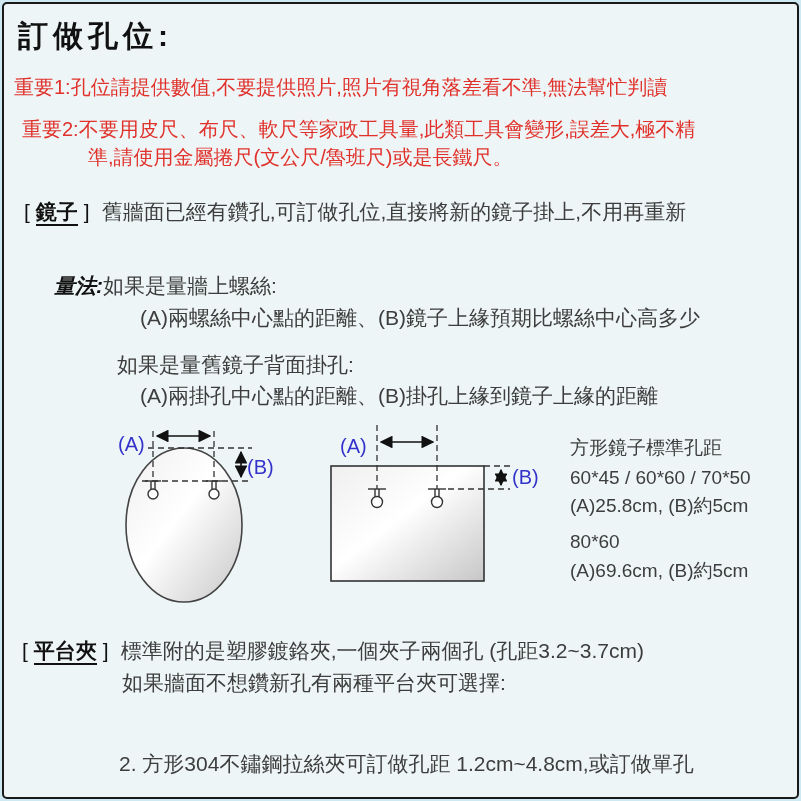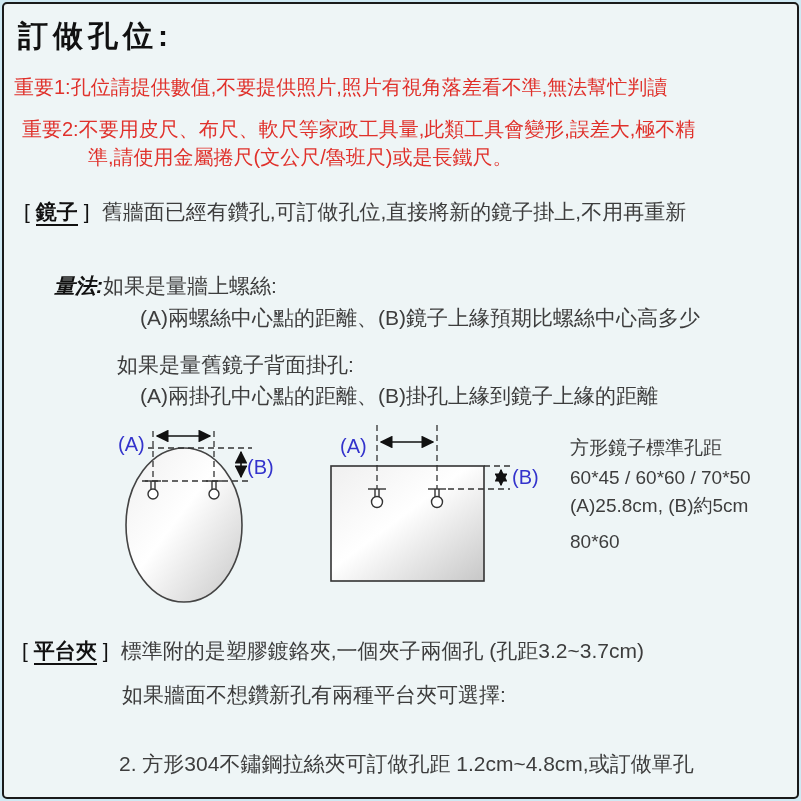--- a/index.html
+++ b/index.html
@@ -116,20 +116,21 @@
       </g>
       <text x="236" y="34" fill="#3333cc" stroke="none" font-size="20">(A)</text>
       <text x="408" y="65" fill="#3333cc" stroke="none" font-size="20">(B)</text>
     </g>
   </svg>
 
   <div class="abs specs-line" style="left:566px;top:431px;">方形鏡子標準孔距</div>
   <div class="abs specs-line" style="left:566px;top:463px;">60*45 / 60*60 / 70*50</div>
   <div class="abs specs-line" style="left:566px;top:489px;">(A)25.8cm, (B)約5cm</div>
   <div class="abs specs-line" style="left:566px;top:527px;">80*60</div>
+  <div class="abs specs-line" style="left:566px;top:554px;">(A)69.6cm, (B)約5cm</div>
 
   <div class="abs body-text" style="left:18px;top:632px;">
     <span class="bracket bracket-open">[</span><span class="section-label">平台夾</span><span class="bracket bracket-close">]</span><span>標準附的是塑膠鍍鉻夾,一個夾子兩個孔 (孔距3.2~3.7cm)</span>
   </div>
-  <div class="abs body-text" style="left:118px;top:664px;margin-top:12px;">如果牆面不想鑽新孔有兩種平台夾可選擇:</div>
+  <div class="abs body-text" style="left:118px;top:664px;">如果牆面不想鑽新孔有兩種平台夾可選擇:</div>
   <div class="abs body-text" style="left:115px;top:745px;">2. 方形304不鏽鋼拉絲夾可訂做孔距 1.2cm~4.8cm,或訂做單孔</div>
 
 </div>
 
 </body></html>

